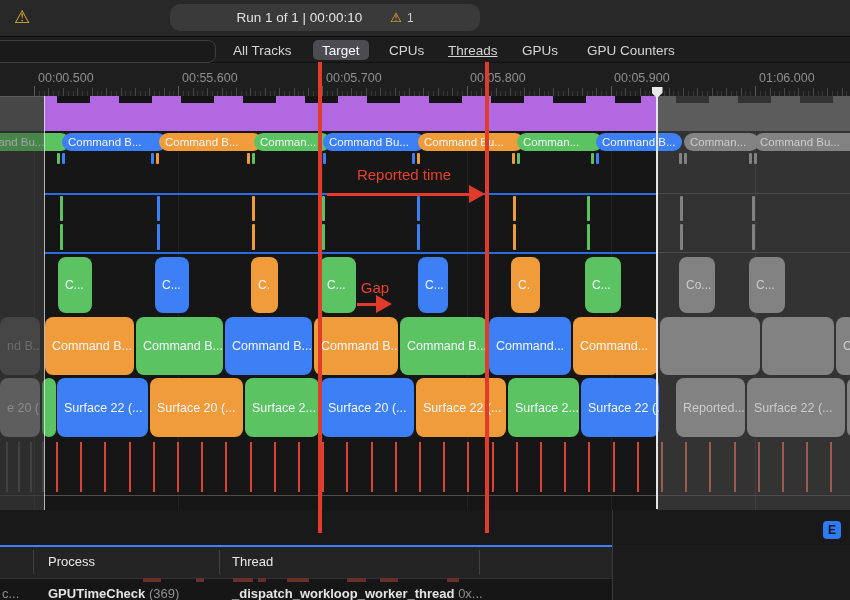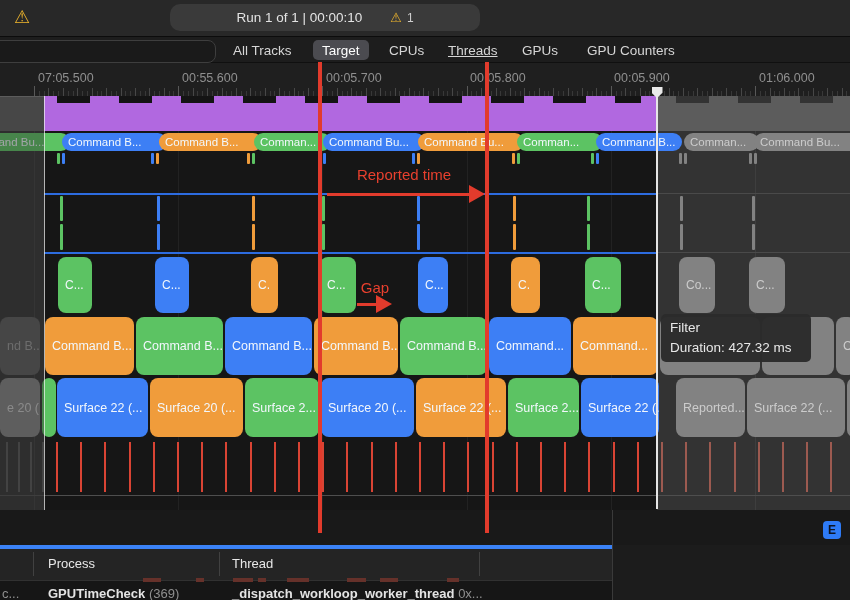--- a/index.html
+++ b/index.html
@@ -24,21 +24,21 @@
   .ruler{left:0;top:62px;width:850px;height:35px;background:#1f1f1f;border-top:1px solid #101010;z-index:5;}
   
   .blk{position:absolute;border-radius:8px;display:flex;align-items:center;overflow:hidden;
        font-size:12.5px;padding:0 7px;white-space:nowrap;box-sizing:border-box;z-index:10;}
   .pill{border-radius:9px;font-size:11.5px;padding:0 6px;z-index:10;}
   .tooltip{left:661px;top:314px;width:150px;height:48px;background:rgba(43,43,43,.97);border-radius:5px;
            color:#e8e8e8;font-size:13.5px;line-height:20px;padding:4px 0 0 9px;box-sizing:border-box;z-index:60;}
   .redlabel{position:absolute;color:#e8402e;font-size:15px;text-align:center;z-index:45;}
   
   .panelstrip{left:0;top:510px;width:850px;height:35px;background:#191919;z-index:15;}
-  .hdr{left:0;top:545px;width:612px;height:31px;background:#242424;border-top:4px solid #3b82f6;border-bottom:1px solid #313131;z-index:15;}
+  .hdr{left:0;top:545px;width:612px;height:31px;background:#242424;border-top:2px solid #3b82f6;border-bottom:1px solid #313131;z-index:15;}
   .hcell{position:absolute;top:7px;color:#e8e8e8;font-size:13px;}
   .vsep{position:absolute;top:3px;width:1px;height:24px;background:#414141;}
   .rightpane{left:613px;top:545px;width:237px;height:55px;background:#1c1c1c;z-index:15;}
   .ebadge{left:823px;top:521px;width:18px;height:18px;border-radius:4px;background:#2e7bf6;color:#0e1420;
           font-weight:bold;font-size:12px;display:flex;align-items:center;justify-content:center;z-index:16;}
   .rowtext{position:absolute;top:586px;color:#e4e4e4;font-size:13px;z-index:16;white-space:nowrap;}
   .dim{color:#8f8f8f;}
 </style>
 </head>
 <body>
@@ -59,24 +59,20 @@
   <div class="tbtn" style="left:56px;width:18px;">✱</div>
   <div class="tbtn" style="left:78px;width:64px;">DISPLAY ⌄</div>
   <div class="tbtn" style="left:146px;width:18px;">✱</div>
   <div class="tbtn" style="left:168px;width:38px;">GPU</div>
   <div id="tabs"></div>
 
   <div class="abs ruler"></div>
 
   <div id="trackarea"></div>
 
-  <div class="abs tooltip">
-    <div>Filter</div>
-    <div>Duration: 427.32 ms</div>
-  </div>
 
   <div class="redlabel" id="rt-label" style="left: 324px; top: 166px; width: 160px; z-index: 45;">Reported time</div>
   <div class="redlabel" id="gap-label" style="left: 345px; top: 279px; width: 60px; z-index: 45;">Gap</div>
 
   <div class="abs panelstrip"></div>
   <div class="abs" style="left:612px;top:510px;width:1px;height:90px;background:#3a3a3a;z-index:16;"></div>
   <div class="abs rightpane"></div>
   <div class="abs ebadge">E</div>
   <div class="abs hdr">
     <div class="vsep" style="left:33px;"></div>
@@ -270,21 +266,21 @@
     <div style="position: absolute; left: 803.1px; top: 91px; width: 1px; height: 5px; background: rgb(56, 56, 56); z-index: 6;"></div>
     <div style="position: absolute; left: 807.9px; top: 91px; width: 1px; height: 5px; background: rgb(56, 56, 56); z-index: 6;"></div>
     <div style="position: absolute; left: 812.7px; top: 88px; width: 1px; height: 8px; background: rgb(71, 71, 71); z-index: 6;"></div>
     <div style="position: absolute; left: 817.5px; top: 91px; width: 1px; height: 5px; background: rgb(56, 56, 56); z-index: 6;"></div>
     <div style="position: absolute; left: 822.3px; top: 91px; width: 1px; height: 5px; background: rgb(56, 56, 56); z-index: 6;"></div>
     <div style="position: absolute; left: 827.2px; top: 88px; width: 1px; height: 8px; background: rgb(71, 71, 71); z-index: 6;"></div>
     <div style="position: absolute; left: 832px; top: 91px; width: 1px; height: 5px; background: rgb(56, 56, 56); z-index: 6;"></div>
     <div style="position: absolute; left: 836.8px; top: 91px; width: 1px; height: 5px; background: rgb(56, 56, 56); z-index: 6;"></div>
     <div style="position: absolute; left: 841.6px; top: 88px; width: 1px; height: 8px; background: rgb(71, 71, 71); z-index: 6;"></div>
     <div style="position: absolute; left: 846.4px; top: 91px; width: 1px; height: 5px; background: rgb(56, 56, 56); z-index: 6;"></div>
-    <div style="position: absolute; left: 38px; top: 71px; color: rgb(143, 143, 143); font-size: 12.5px; z-index: 8;">07:05.500</div>
+    <div style="position: absolute; left: 38px; top: 71px; color: rgb(143, 143, 143); font-size: 12.5px; z-index: 8;">00:00.500</div>
     <div style="position: absolute; left: 182px; top: 71px; color: rgb(143, 143, 143); font-size: 12.5px; z-index: 8;">00:55.600</div>
     <div style="position: absolute; left: 326px; top: 71px; color: rgb(143, 143, 143); font-size: 12.5px; z-index: 8;">00:05.700</div>
     <div style="position: absolute; left: 470px; top: 71px; color: rgb(143, 143, 143); font-size: 12.5px; z-index: 8;">00:05.800</div>
     <div style="position: absolute; left: 614px; top: 71px; color: rgb(143, 143, 143); font-size: 12.5px; z-index: 8;">00:05.900</div>
     <div style="position: absolute; left: 759px; top: 71px; color: rgb(143, 143, 143); font-size: 12.5px; z-index: 8;">01:06.000</div>
     <div style="position: absolute; left: 0px; top: 97px; width: 44px; height: 413px; background: rgb(51, 51, 51); z-index: 4;"></div>
     <div style="position: absolute; left: 657px; top: 97px; width: 193px; height: 413px; background: rgb(51, 51, 51); z-index: 4;"></div>
     <div style="position: absolute; left: 44px; top: 96px; width: 613px; height: 7px; z-index: 9; background: repeating-linear-gradient(90deg, rgb(177, 104, 224) 0px, rgb(177, 104, 224) 29px, rgb(20, 20, 20) 29px, rgb(20, 20, 20) 62px) -16px 0px;"></div>
     <div style="position: absolute; left: 44px; top: 103px; width: 613px; height: 28px; background: rgb(177, 104, 224); z-index: 9;"></div>
     <div style="position: absolute; left: 657px; top: 96px; width: 193px; height: 7px; z-index: 9; background: repeating-linear-gradient(90deg, rgb(92, 92, 92) 0px, rgb(92, 92, 92) 29px, rgb(51, 51, 51) 29px, rgb(51, 51, 51) 62px) -10px 0px;"></div>

